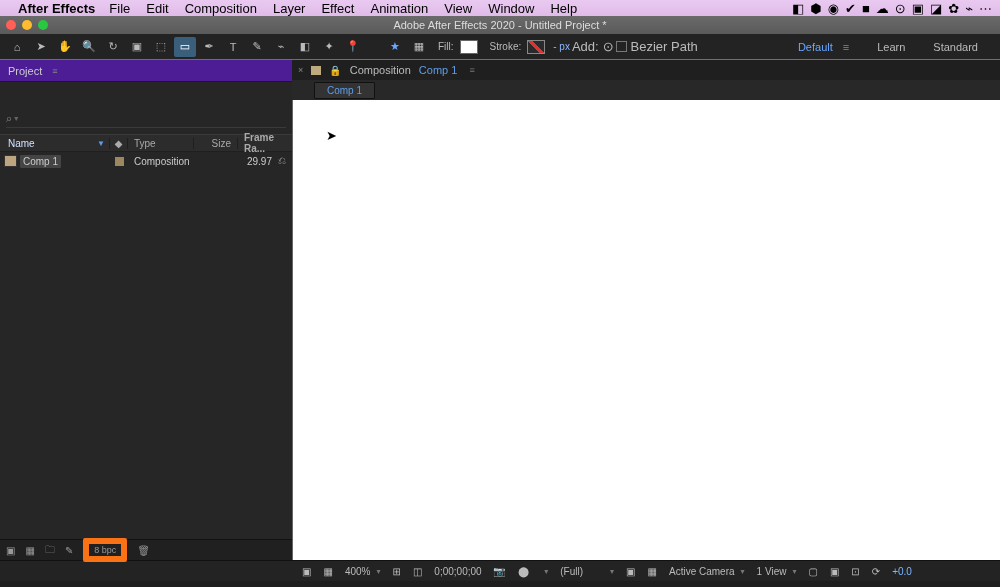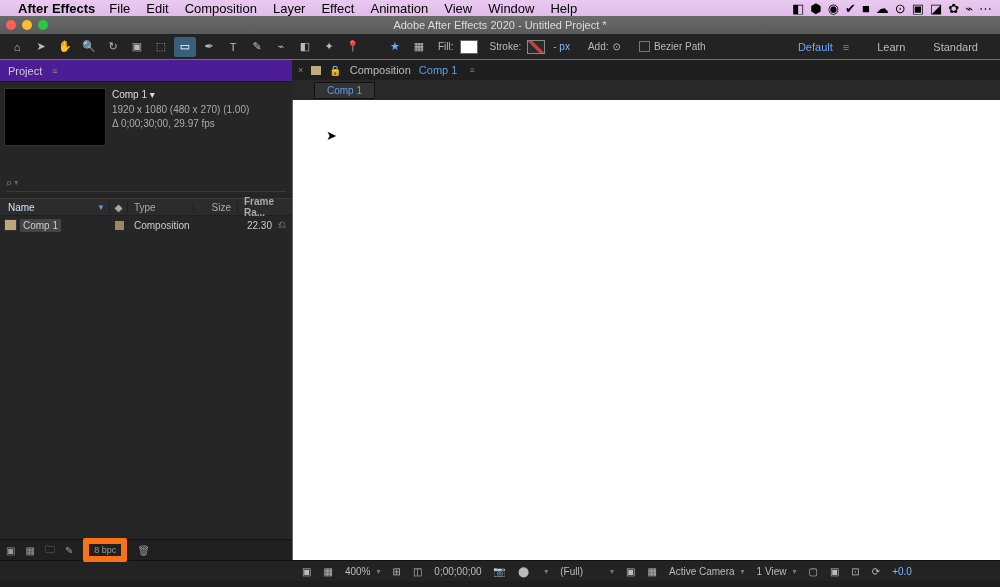--- a/index.html
+++ b/index.html
@@ -24,21 +24,21 @@
 .tool { width: 22px; height: 20px; display: flex; align-items: center; justify-content: center; color: #bbb; }
 .tool.sel { background: #3a5f7d; border-radius: 2px; color: #fff; }
 .tool.star { color: #6aa7ff; margin-left: 18px;}
 .tool.snap { color: #bbb; }
 .prop-label { font-size: 10px; color: #bbb; margin-left: 6px; }
 .swatch { width: 18px; height: 14px; border: 1px solid #666; margin: 0 4px; }
 .swatch.fill { background: #fff; }
 .swatch.stroke { background: linear-gradient(45deg,#2a2a2a 40%,#d33 40%,#d33 60%,#2a2a2a 60%); border-color: #888; }
 .pxval { color: #8ab4ff; font-size: 10px; margin-left: 2px; }
 .check { width: 11px; height: 11px; border: 1px solid #777; margin-right: 4px; }
-.add-group, .bezier-group { display: flex; align-items: center; margin-left: 16px; font-size: 10px; color: #bbb; }
+.add-group, .bezier-group { display: flex; align-items: center; font-size: 13px; color: #bbb; }
 .workspaces { margin-left: auto; display: flex; gap: 28px; font-size: 11px; color: #bbb; padding-right: 16px; }
 .workspaces .active { color: #6aa7ff; }
 .ws-settings { color:#888; margin-left:-18px; }
 
 
 .main { display: flex; height: calc(587px - 22px - 18px - 26px - 21px); }
 .sidebar { width: 292px; background: #262626; display: flex; flex-direction: column; }
 .panel-header { height: 22px; display: flex; align-items: center; padding: 0 8px; background: #4c1d95; font-size: 11px; color: #ccc; border-bottom: 1px solid #1a1a1a; }
 .panel-header .burger { margin-left: 10px; color: #888; font-size: 9px; letter-spacing: 1px;}
 .comp-info-row { display: flex; padding: 6px 4px 0 4px; }
@@ -172,31 +172,20 @@
   </div>
 </div>
 
 <div class="main">
 
   <div class="sidebar">
     <div class="panel-header">
       <span>Project</span>
       <span class="burger">≡</span>
     </div>
-    <div class="comp-info-row">
-      <div class="thumb"></div>
-      <div class="comp-meta">
-        <div class="comp-name-line">
-          <span>Comp 1</span>
-          <span>▾</span>
-        </div>
-        <div>1920 x 1080  (480 x 270) (1.00)</div>
-        <div>Δ 0;00;30;00, 29.97 fps</div>
-      </div>
-    </div>
     <div class="search">
       <span class="mag">⌕</span>
       <span class="dd">▾</span>
     </div>
     <div class="list-header">
       <div class="col-name">
           <span>Name</span>
           <span class="sort">▼</span>
         </div>
       <div class="col-tag">◆</div>
@@ -208,21 +197,21 @@
       <div class="name-cell">
         <span class="icon"></span>
         <span class="label">Comp 1</span>
       </div>
       <div class="tag-cell">
           <span class="sq"></span>
         </div>
       <div class="type-cell">Composition</div>
       <div class="size-cell"></div>
       <div class="fr-cell">
-          <span>22.30</span>
+          <span>29.97</span>
           <span class="flow">⎌</span>
         </div>
     </div>
 
     <div class="project-footer">
       <span>▣</span>
       <span>▦</span>
       <span>🗀</span>
       <span>✎</span>
       <span class="bpc">8 bpc</span>

